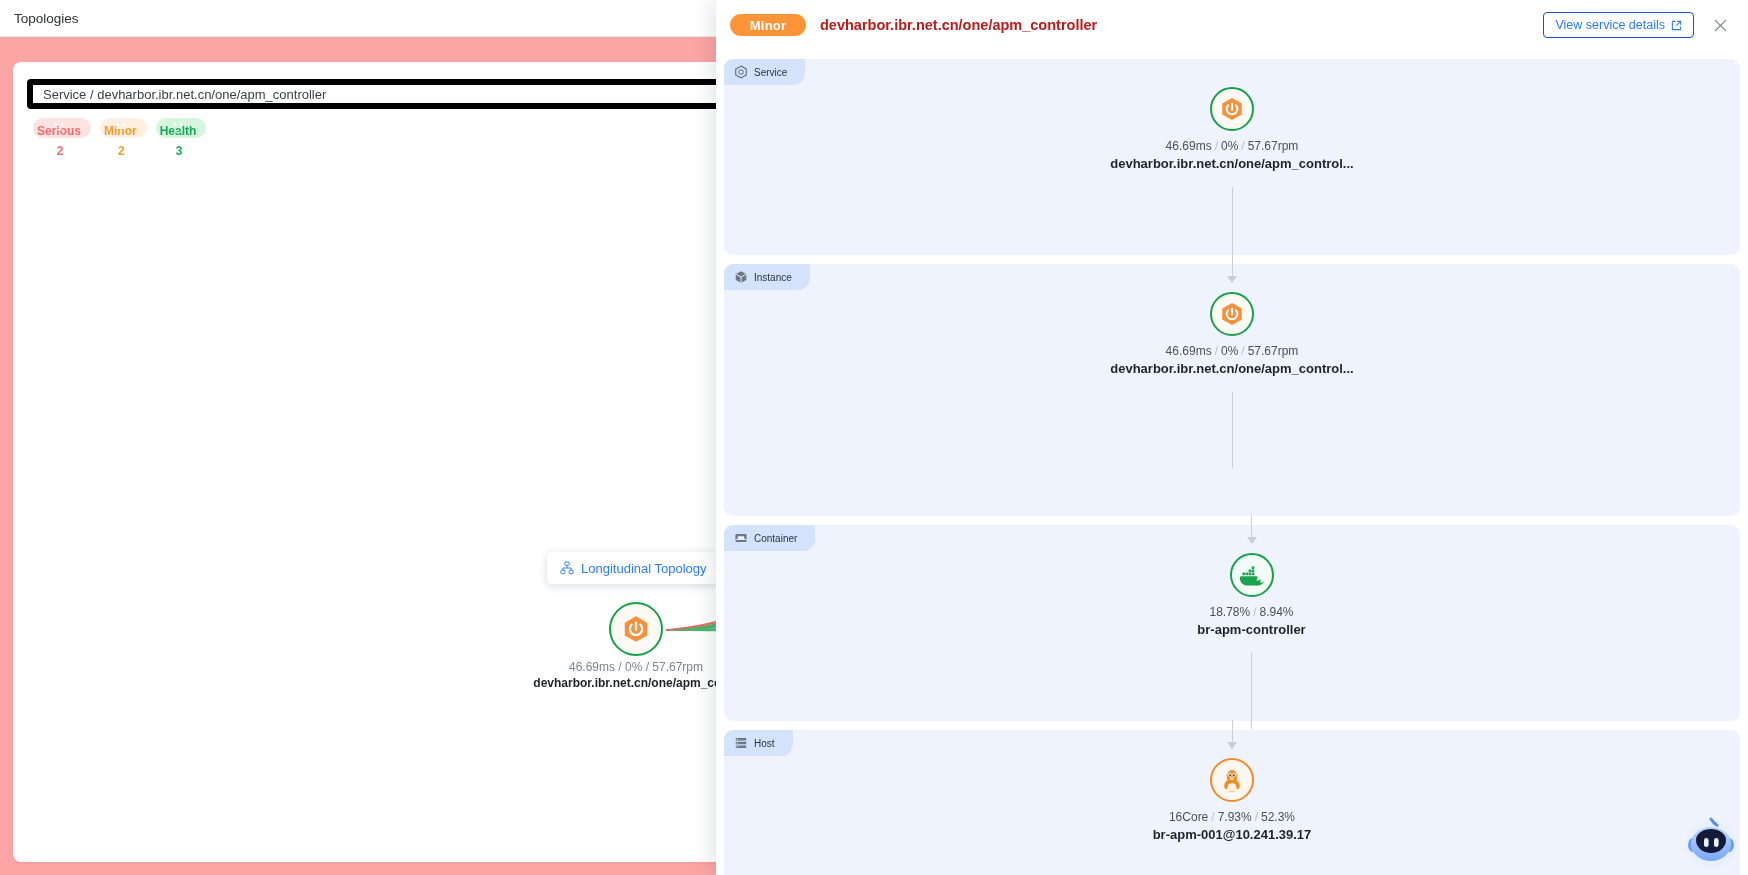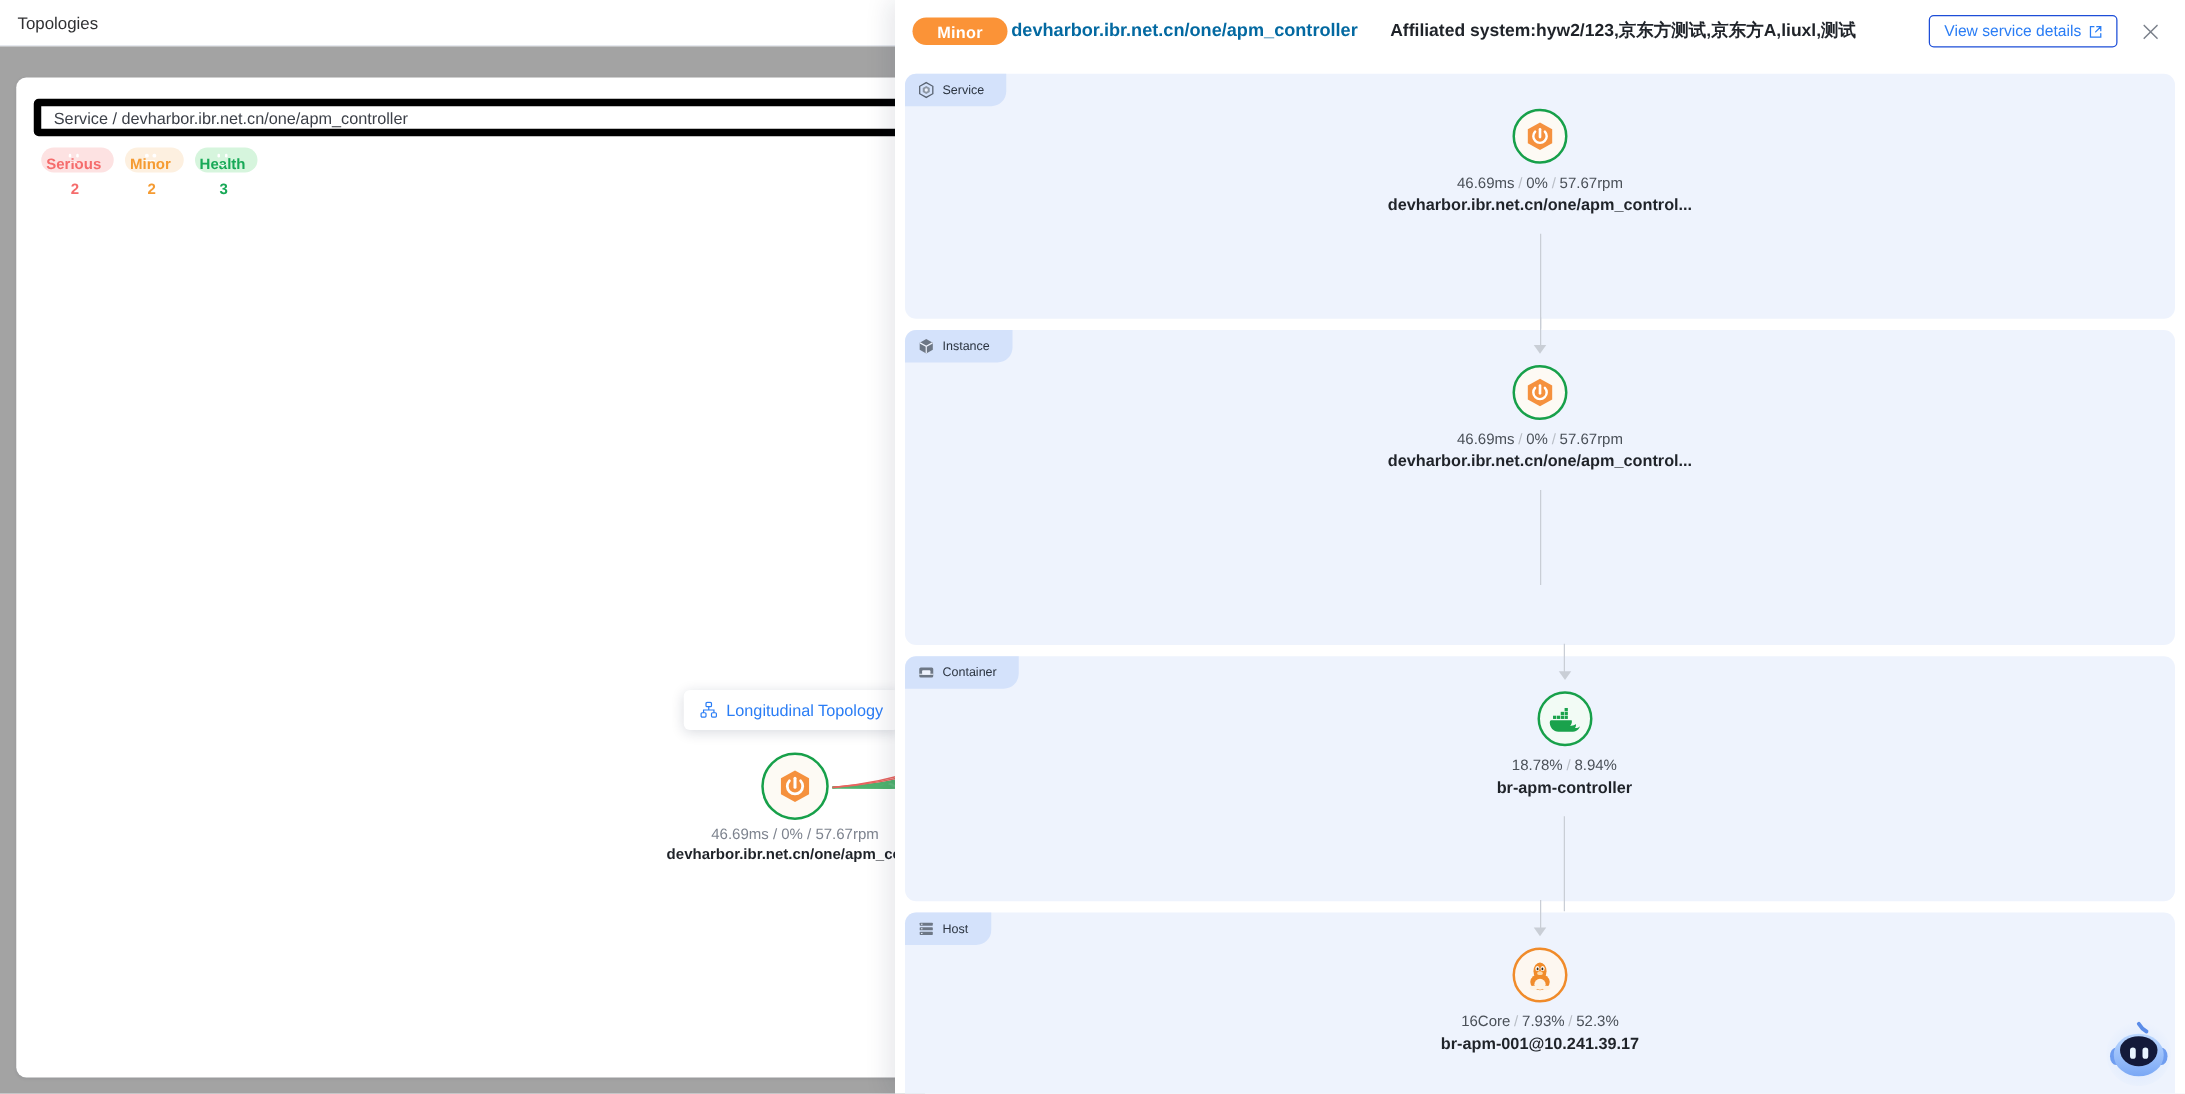--- a/index.html
+++ b/index.html
@@ -5,21 +5,21 @@
   html,body{margin:0;padding:0;}
   body{
     width:1748px;height:875px;overflow:hidden;
     background:#eef1f6;
     font-family:"Liberation Sans","DejaVu Sans",sans-serif;
     -webkit-font-smoothing:antialiased;
   }
   .app{position:relative;width:1748px;height:875px;}
 
   
-  .left-page{position:absolute;left:0;top:0;width:740px;height:875px;background:#a3a3a3;overflow:hidden;}
+  .left-page{position:absolute;left:0;top:0;width:740px;height:875px;background:#fca5a5;overflow:hidden;}
   .page-header{
     height:37px;background:#ffffff;border-bottom:1px solid #e6e9ef;
     display:flex;align-items:center;padding-left:14px;box-sizing:border-box;
   }
   .page-header .title{font-size:13.5px;color:#303133;}
   .left-card{
     position:absolute;left:13px;top:62px;width:920px;height:800px;
     background:#ffffff;border-radius:8px;box-shadow:0 1px 3px rgba(20,30,60,.07);
     overflow:hidden;
   }
@@ -74,21 +74,21 @@
     box-shadow:-6px 0 18px rgba(20,30,60,.10);
   }
   .drawer-header{
     height:50px;display:flex;align-items:center;padding:0 18px 0 14px;box-sizing:border-box;gap:0;
   }
   .sev-badge{
     display:inline-flex;align-items:center;justify-content:center;
     height:22px;min-width:52px;padding:0 12px;border-radius:11px;
     background:#fb9337;color:#ffffff;font-size:13px;font-weight:bold;letter-spacing:.2px;
   }
-  .dh-title{margin-left:3px;font-size:14.5px;font-weight:bold;color:#0369a1;white-space:nowrap;}
+  .dh-title{margin-left:14px;font-size:14.5px;font-weight:bold;color:#b91c1c;white-space:nowrap;}
   .dh-sys{margin-left:26px;font-size:14px;font-weight:bold;color:#1f2329;white-space:nowrap;}
   .dh-spacer{flex:1;}
   .details-btn{
     display:inline-flex;align-items:center;gap:6px;height:26px;padding:0 11px;
     border:1px solid #1d4ed8;border-radius:4px;background:#fff;color:#2a7df5;
     font-size:12.5px;cursor:pointer;white-space:nowrap;
   }
   .close-x{margin-left:16px;width:20px;height:20px;cursor:pointer;display:flex;align-items:center;justify-content:center;color:#7b818b;}
 
   .drawer-body{position:absolute;left:0;top:50px;width:1032px;height:825px;padding:9px 8px 0 8px;box-sizing:border-box;overflow:hidden;}
@@ -209,21 +209,20 @@
         </div>
       </div>
     </div>
   </div>
 
   <div class="drawer">
 
     <div class="drawer-header">
       <span class="sev-badge">Minor</span>
       <span class="dh-title">devharbor.ibr.net.cn/one/apm_controller</span>
-      <span class="dh-sys">Affiliated system:hyw2/123,京东方测试,京东方A,liuxl,测试</span>
       <span class="dh-spacer"></span>
       <button class="details-btn">
         <span>View service details</span>
         <svg width="11" height="11" viewBox="0 0 12 12">
           <path d="M4.5 1.5H1.5v9h9v-3" fill="none" stroke="#2a7df5" stroke-width="1.1" stroke-linecap="round"></path>
           <path d="M7 1.5h3.5V5M10.3 1.7L6 6" fill="none" stroke="#2a7df5" stroke-width="1.1" stroke-linecap="round"></path>
         </svg>
       </button>
       <span class="close-x">
         <svg width="15" height="15" viewBox="0 0 16 16">

